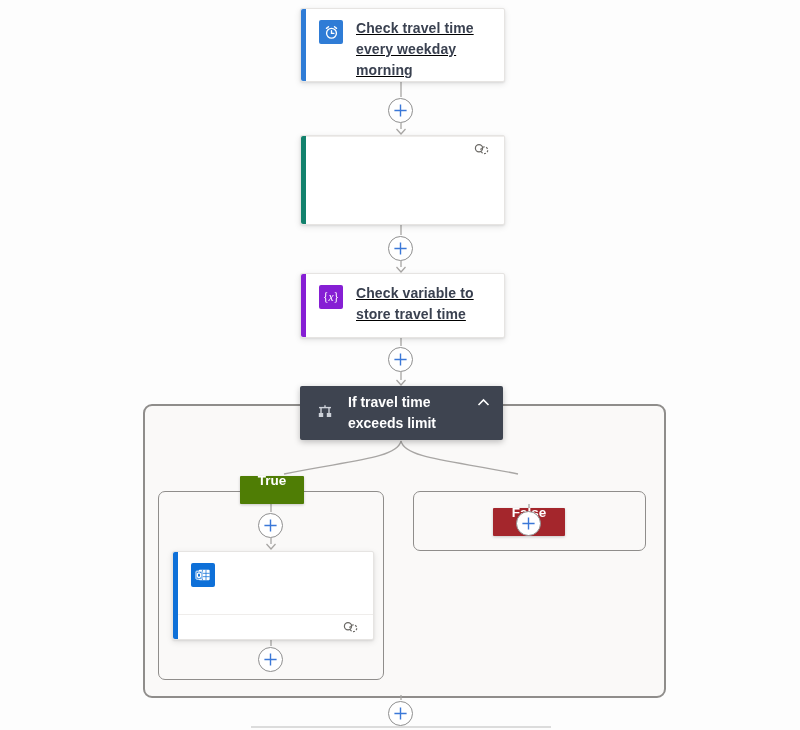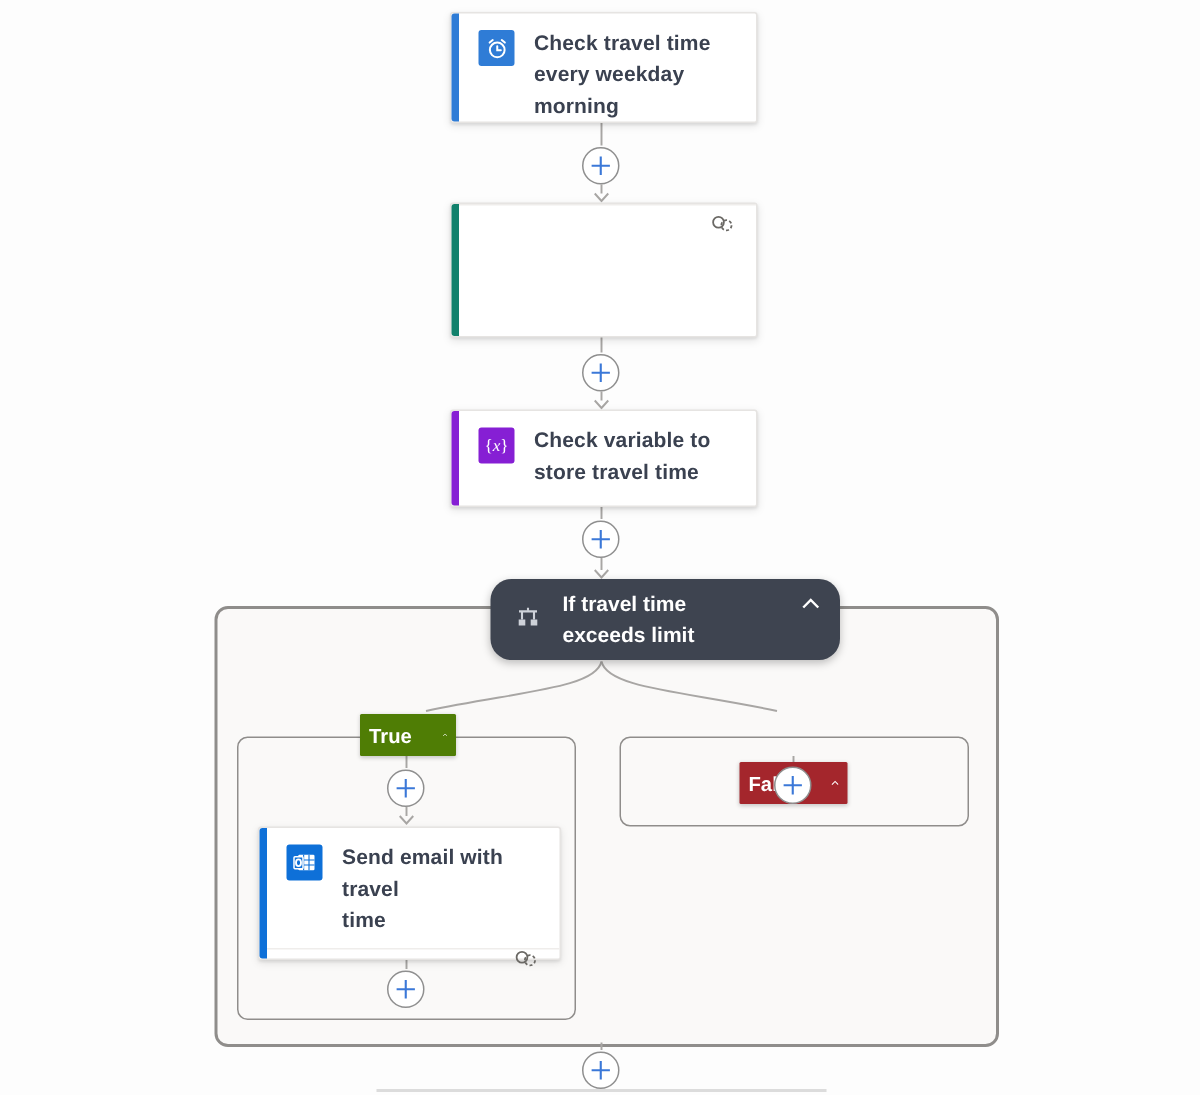--- a/index.html
+++ b/index.html
@@ -9,40 +9,40 @@
 
   
   .scope{position:absolute;border:2px solid #8f8d8b;border-radius:9px;background:#faf9f8;z-index:1;}
   #outer-scope{left:143px;top:404px;width:519px;height:290px;}
   #true-container{left:158px;top:491px;width:224px;height:187px;border-width:1.5px;border-radius:7px;}
   #false-container{left:413px;top:491px;width:231px;height:58px;border-width:1.5px;border-radius:7px;}
 
   
   .card{position:absolute;background:#fff;border:1px solid #e6e4e2;border-radius:2px;z-index:3;
         box-shadow:0 1px 2px rgba(0,0,0,.08),0 2px 6px rgba(0,0,0,.10);display:flex;flex-direction:column;cursor:pointer;}
-  .card-main{display:flex;flex:1;align-items:flex-start;padding:9px 10px 8px 12px;gap:13px;}
+  .card-main{display:flex;flex:1;align-items:flex-start;padding:9px 10px 8px 12px;gap:13px;text-decoration:underline;}
   .accent{position:absolute;left:0;top:0;bottom:0;width:5px;border-radius:2px 0 0 2px;}
   .icon-box{width:24px;height:24px;border-radius:2px;flex-shrink:0;display:flex;align-items:center;justify-content:center;margin-top:2px;margin-left:6px;}
   .card-label{font-size:14px;font-weight:600;color:#3a4150;line-height:21px;white-space:pre-line;letter-spacing:.1px;}
   .card-footer{border-top:1px solid #efedeb;height:24px;display:flex;align-items:center;justify-content:flex-end;padding-right:13px;margin-left:5px;}
   #card-trigger{left:300px;top:8px;width:203px;height:72px;}
   #card-bing{left:300px;top:135px;width:203px;height:88px;}
   #card-variable{left:300px;top:273px;width:203px;height:63px;}
   #card-email{left:172px;top:551px;width:200px;height:87px;}
 
   
-  #cond-header{position:absolute;left:300px;top:386px;width:233px;height:54px;background:#3e4450;border-radius:14px;
-               z-index:4;display:flex;align-items:center;padding:0;box-shadow:0 2px 6px rgba(0,0,0,.25);cursor:pointer;margin-left:27px;}
+  #cond-header{position:absolute;left:300px;top:386px;width:203px;height:54px;background:#3e4450;border-radius:2px;
+               z-index:4;display:flex;align-items:center;padding:0;box-shadow:0 2px 6px rgba(0,0,0,.25);cursor:pointer;}
   .cond-icon{margin:0 13px 0 15px;flex-shrink:0;display:flex;}
   .cond-label{font-size:14px;font-weight:600;color:#fff;line-height:21px;white-space:pre-line;}
   .cond-chevron{position:absolute;right:11px;top:10px;background:none;border:none;padding:2px;cursor:pointer;display:flex;}
 
   
   .badge{position:absolute;height:28px;z-index:4;display:flex;align-items:center;justify-content:center;gap:20px;
-         border:none;border-radius:1px;cursor:pointer;box-shadow:0 1px 3px rgba(0,0,0,.2);}
+         border:none;border-radius:1px;cursor:pointer;box-shadow:0 1px 3px rgba(0,0,0,.2);flex-direction:column;}
   #badge-true{left:240px;top:476px;width:64px;background:#4f7d05;}
   #badge-false{left:493px;top:476px;width:72px;background:#a4262c;margin-top:32px;}
   .badge-label{font-size:13.5px;font-weight:700;color:#fff;}
 
   
   .plus{position:absolute;width:25px;height:25px;border-radius:50%;background:#fff;border:1px solid #8f8f8f;
         z-index:5;display:flex;align-items:center;justify-content:center;padding:0;cursor:pointer;}
   #plus-1{left:388px;top:98px;}  #plus-2{left:388px;top:236px;} #plus-3{left:388px;top:347px;}
   #plus-true-top{left:258px;top:513px;} #plus-true-bottom{left:258px;top:647px;}
   #plus-false{left:516px;top:511px;} #plus-bottom{left:388px;top:701px;}
@@ -181,22 +181,20 @@
     <span class="accent" style="background:#0e70d8"></span>
     <div class="card-main">
       <span class="icon-box" style="background:#0e70d8">
         <svg width="20" height="20" viewBox="0 0 24 24">
           <rect x="7" y="5.8" width="13" height="12.4" rx="1" fill="#fff"></rect>
           <path d="M11.3 5.8 V18.2 M15.6 5.8 V18.2 M7 10 H20 M7 14 H20" stroke="#0e70d8" stroke-width="0.9" fill="none"></path>
           <rect x="3.6" y="7.4" width="7.2" height="9.6" rx="0.8" fill="#0e70d8" stroke="#fff" stroke-width="1.2"></rect>
           <ellipse cx="7.2" cy="12.2" rx="2" ry="2.7" fill="none" stroke="#fff" stroke-width="1.5"></ellipse>
         </svg>
       </span>
-      <span class="card-label">Send email with travel
-time</span>
     </div>
     <div class="card-footer">
       <svg width="18" height="13" viewBox="0 0 18 13" fill="none" stroke="#6b6965" stroke-width="1.2">
         <circle cx="6" cy="5.2" r="3.6"></circle>
         <circle cx="11.3" cy="7.2" r="3.4" stroke-dasharray="2 1.5"></circle>
       </svg>
     </div>
   </div>
 
   <button class="plus" id="plus-true-bottom">

